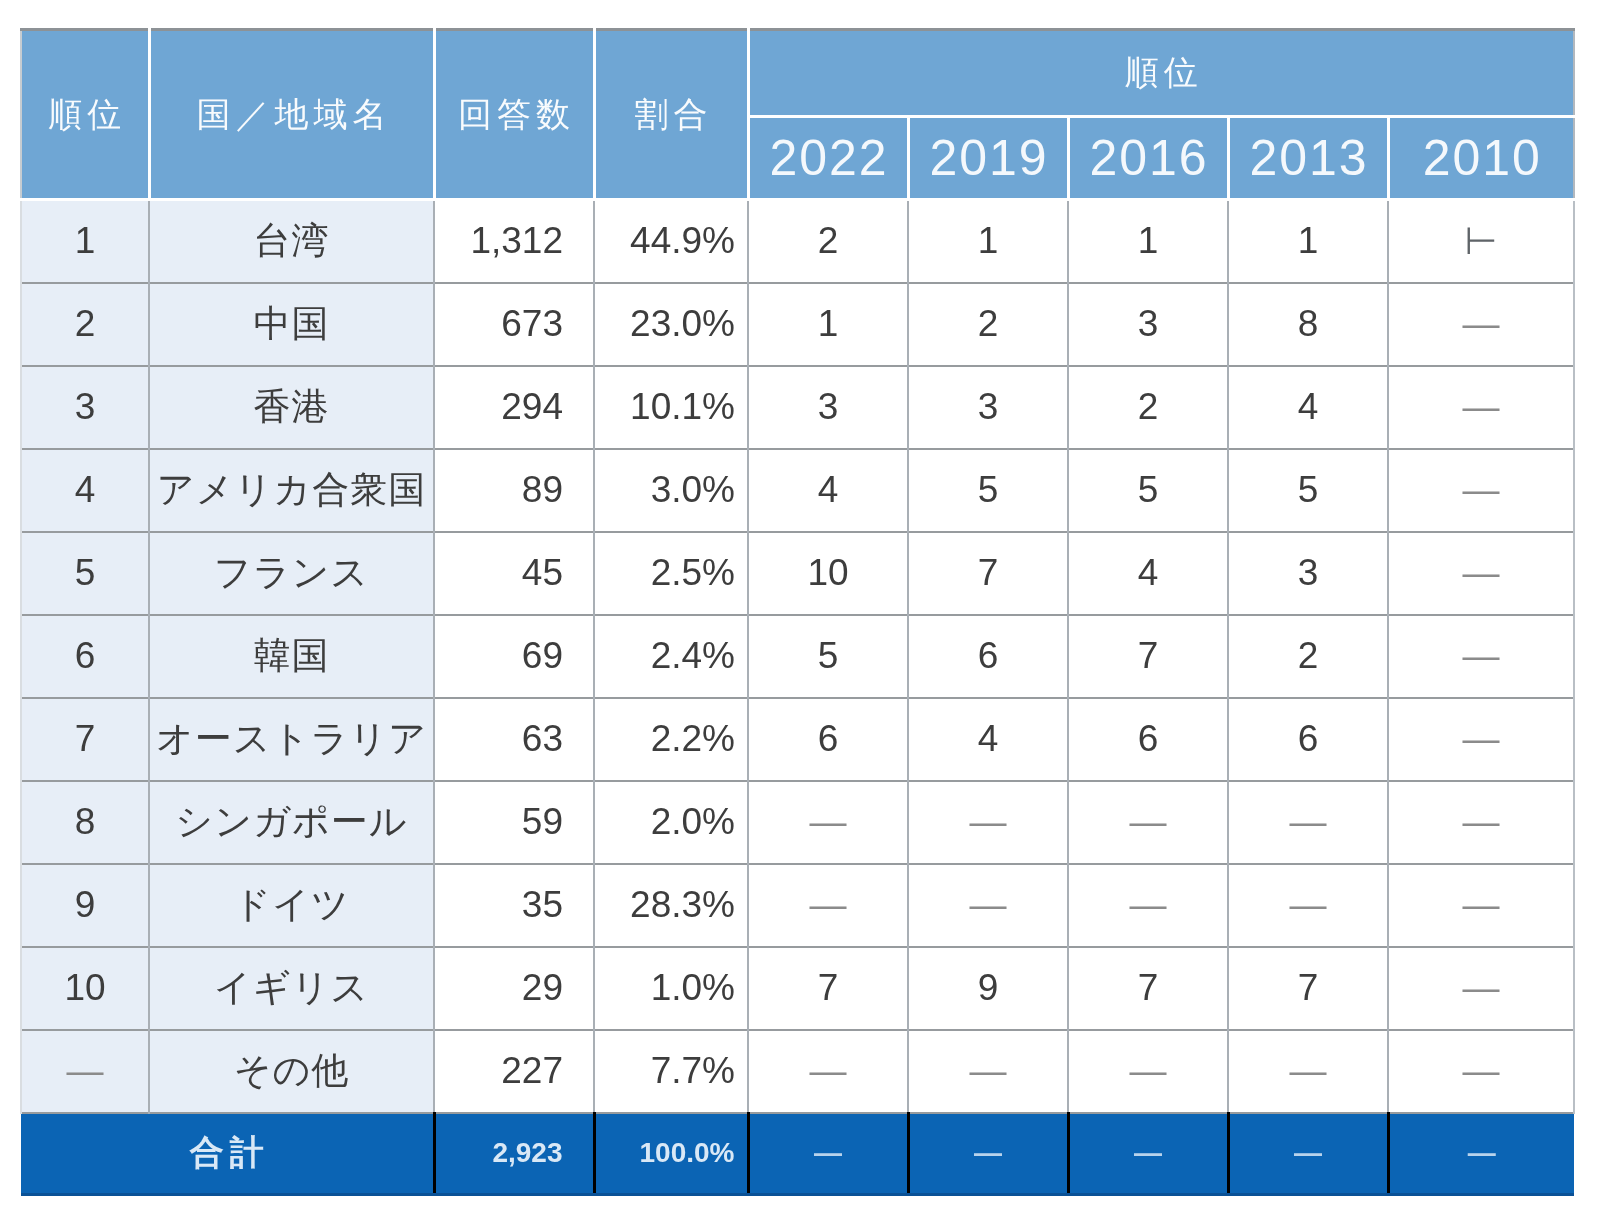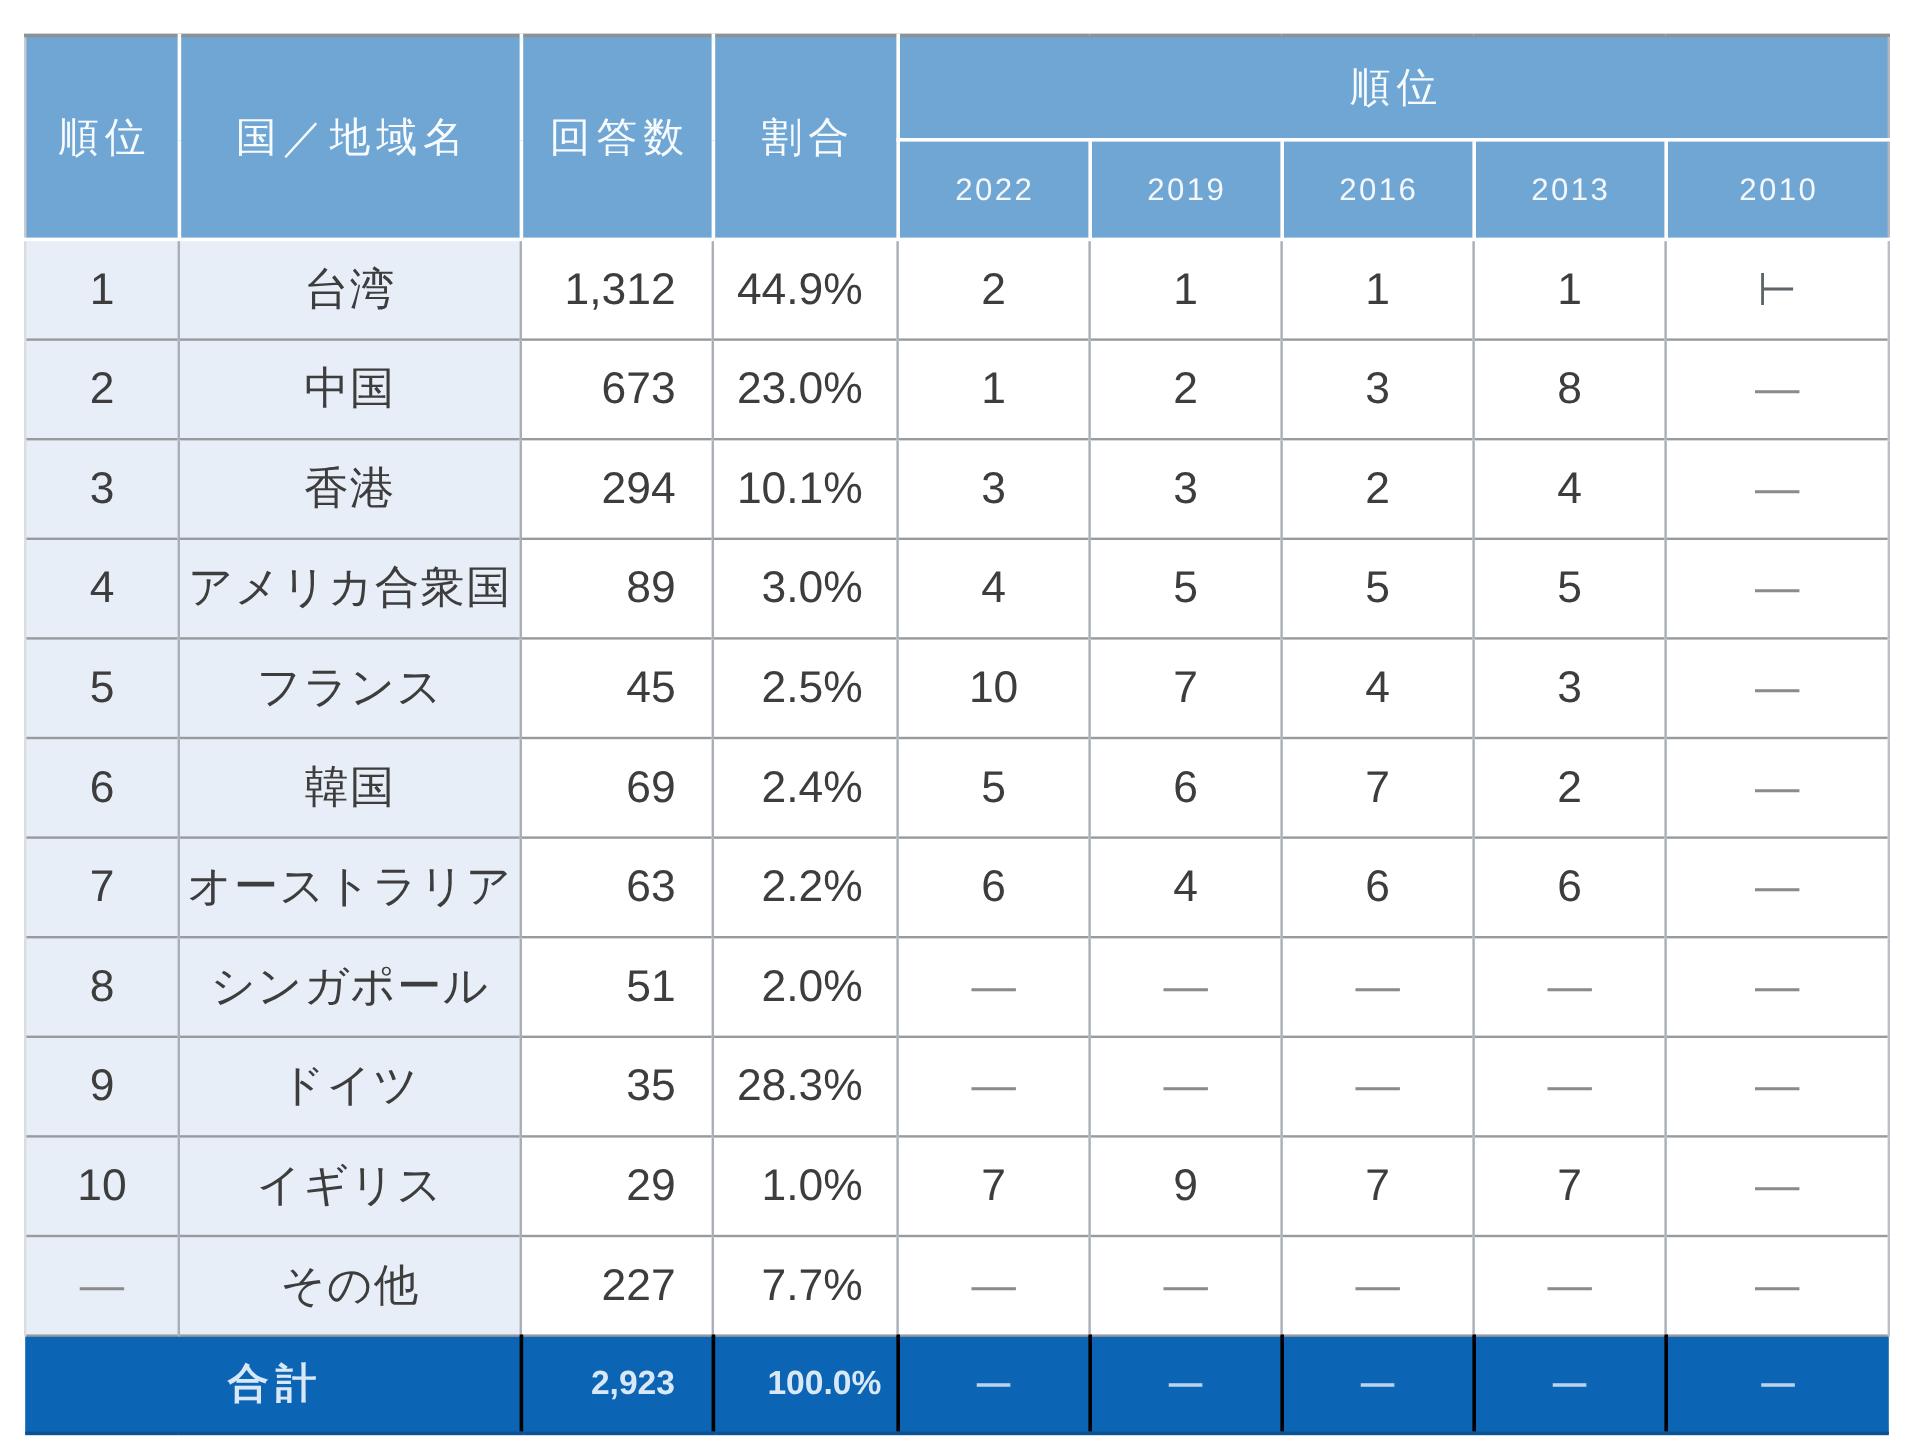--- a/index.html
+++ b/index.html
@@ -29,21 +29,21 @@
     text-indent: 5px;
     text-align: center;
     vertical-align: middle;
   }
   thead tr.h1 th { border-top: 3px solid var(--outer_border); }
   thead th:first-child { border-left: 2px solid #c6ccd1; }
   thead th.last-col { border-right: 2px solid #b2b8be; }
   thead tr.h1 { height: 87px; }
   thead tr.h2 { height: 83px; }
   thead tr.h2 th {
-    font-size: 26px;
+    font-size: 50px;
     letter-spacing: 2px;
     text-indent: 2px;
     color: rgba(255,255,255,0.92);
   }
   
   tbody tr { height: 83px; }
   tbody td {
     background: #ffffff;
     border-top: 2px solid var(--grid_horizontal);
     border-left: 2px solid var(--grid_vertical);
@@ -51,21 +51,21 @@
     color: var(--text);
     text-align: center;
     vertical-align: middle;
   }
   tbody tr:first-child td { border-top: 3px solid var(--outer_border); }
   tbody td:first-child { border-left: 2px solid #d9dde1; }
   tbody td:last-child { border-right: 2px solid #b9bfc5; }
   tbody td.c-rank, tbody td.c-country { background: var(--row_label_bg); }
   tbody td.c-country { letter-spacing: 1px; margin-left: 24px; }
   tbody td.c-resp { text-align: right; padding-right: 30px; }
-  tbody td.c-share { text-align: right; padding-right: 28px; }
+  tbody td.c-share { text-align: right; padding-right: 12px; }
   td.dash { color: var(--dash); }
   td.tack { color: #5f6468; font-size: 38px; }
   
   tfoot tr { height: 82px; font-weight: bold; }
   tfoot td {
     background: var(--total_bg);
     border-top: 2px solid var(--grid_horizontal);
     border-left: 3px solid #000000;
     border-bottom: 3px solid #0a5196;
     color: var(--total_text);
@@ -185,21 +185,21 @@
           <td class="c-share">2.2%</td>
           <td class="c-year">6</td>
           <td class="c-year">4</td>
           <td class="c-year">6</td>
           <td class="c-year">6</td>
           <td class="c-year dash">—</td>
         </tr>
         <tr>
           <td class="c-rank">8</td>
           <td class="c-country">シンガポール</td>
-          <td class="c-resp">51</td>
+          <td class="c-resp">59</td>
           <td class="c-share">2.0%</td>
           <td class="c-year dash">—</td>
           <td class="c-year dash">—</td>
           <td class="c-year dash">—</td>
           <td class="c-year dash">—</td>
           <td class="c-year dash">—</td>
         </tr>
         <tr>
           <td class="c-rank">9</td>
           <td class="c-country">ドイツ</td>

